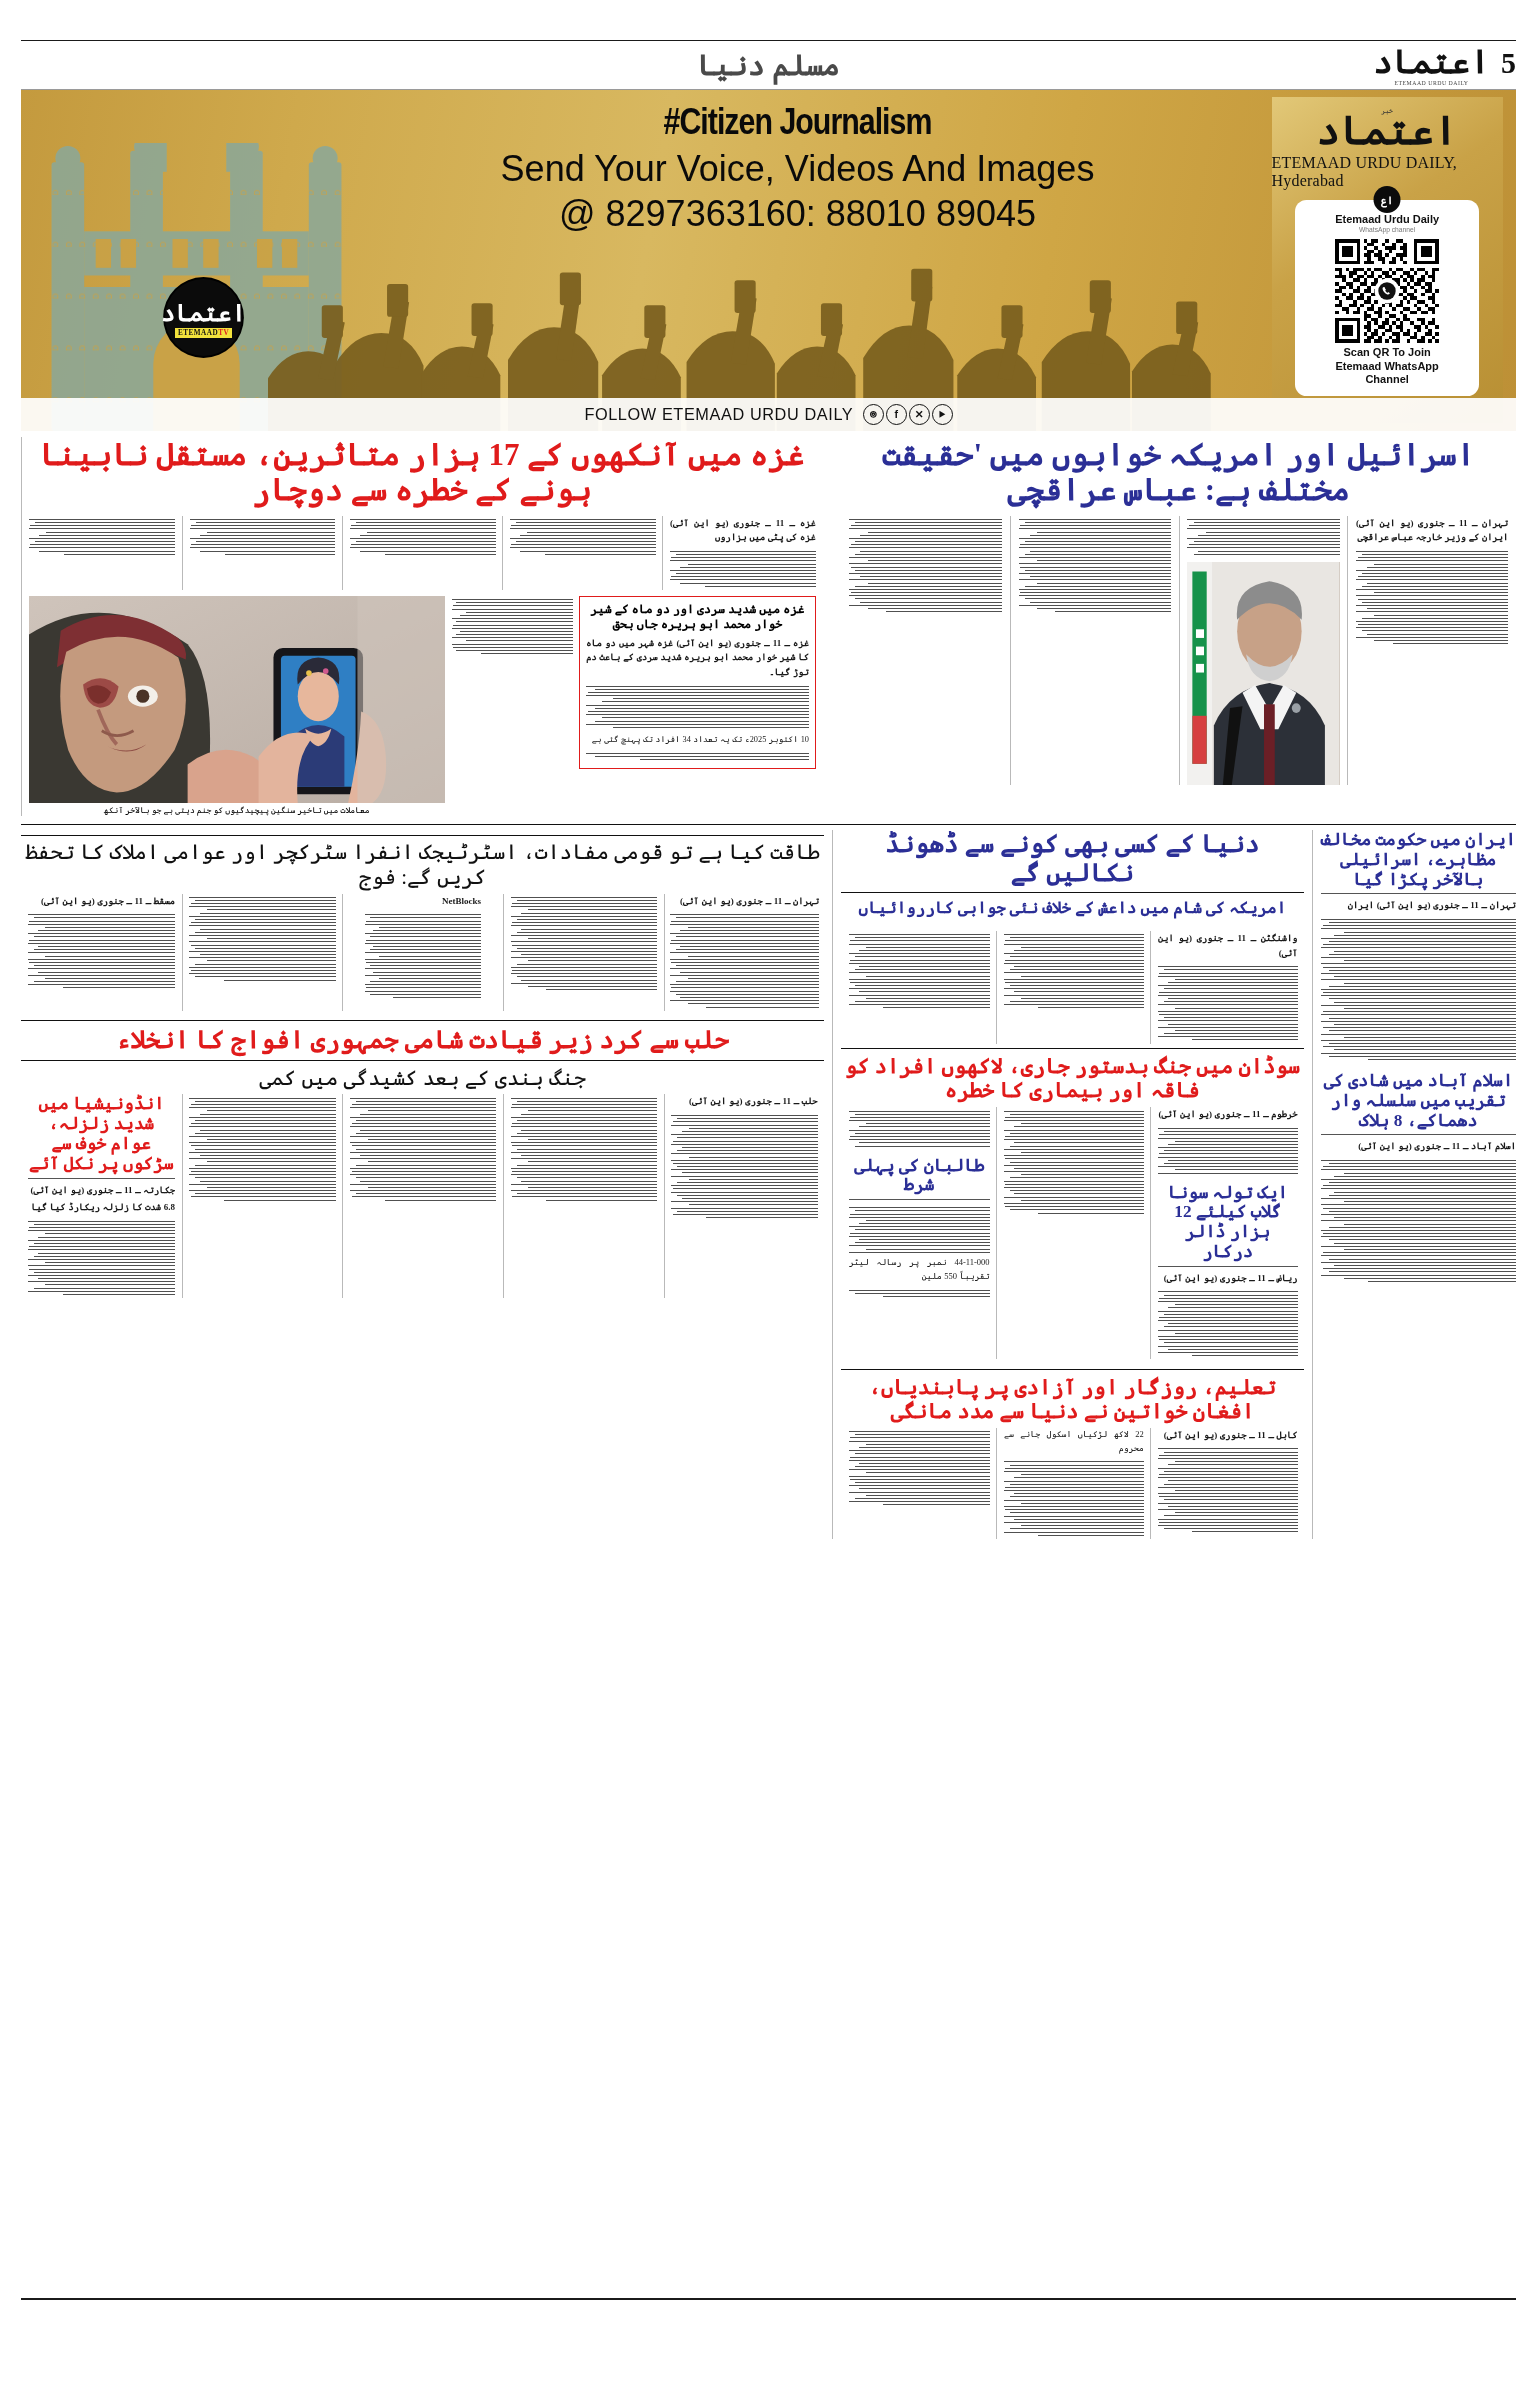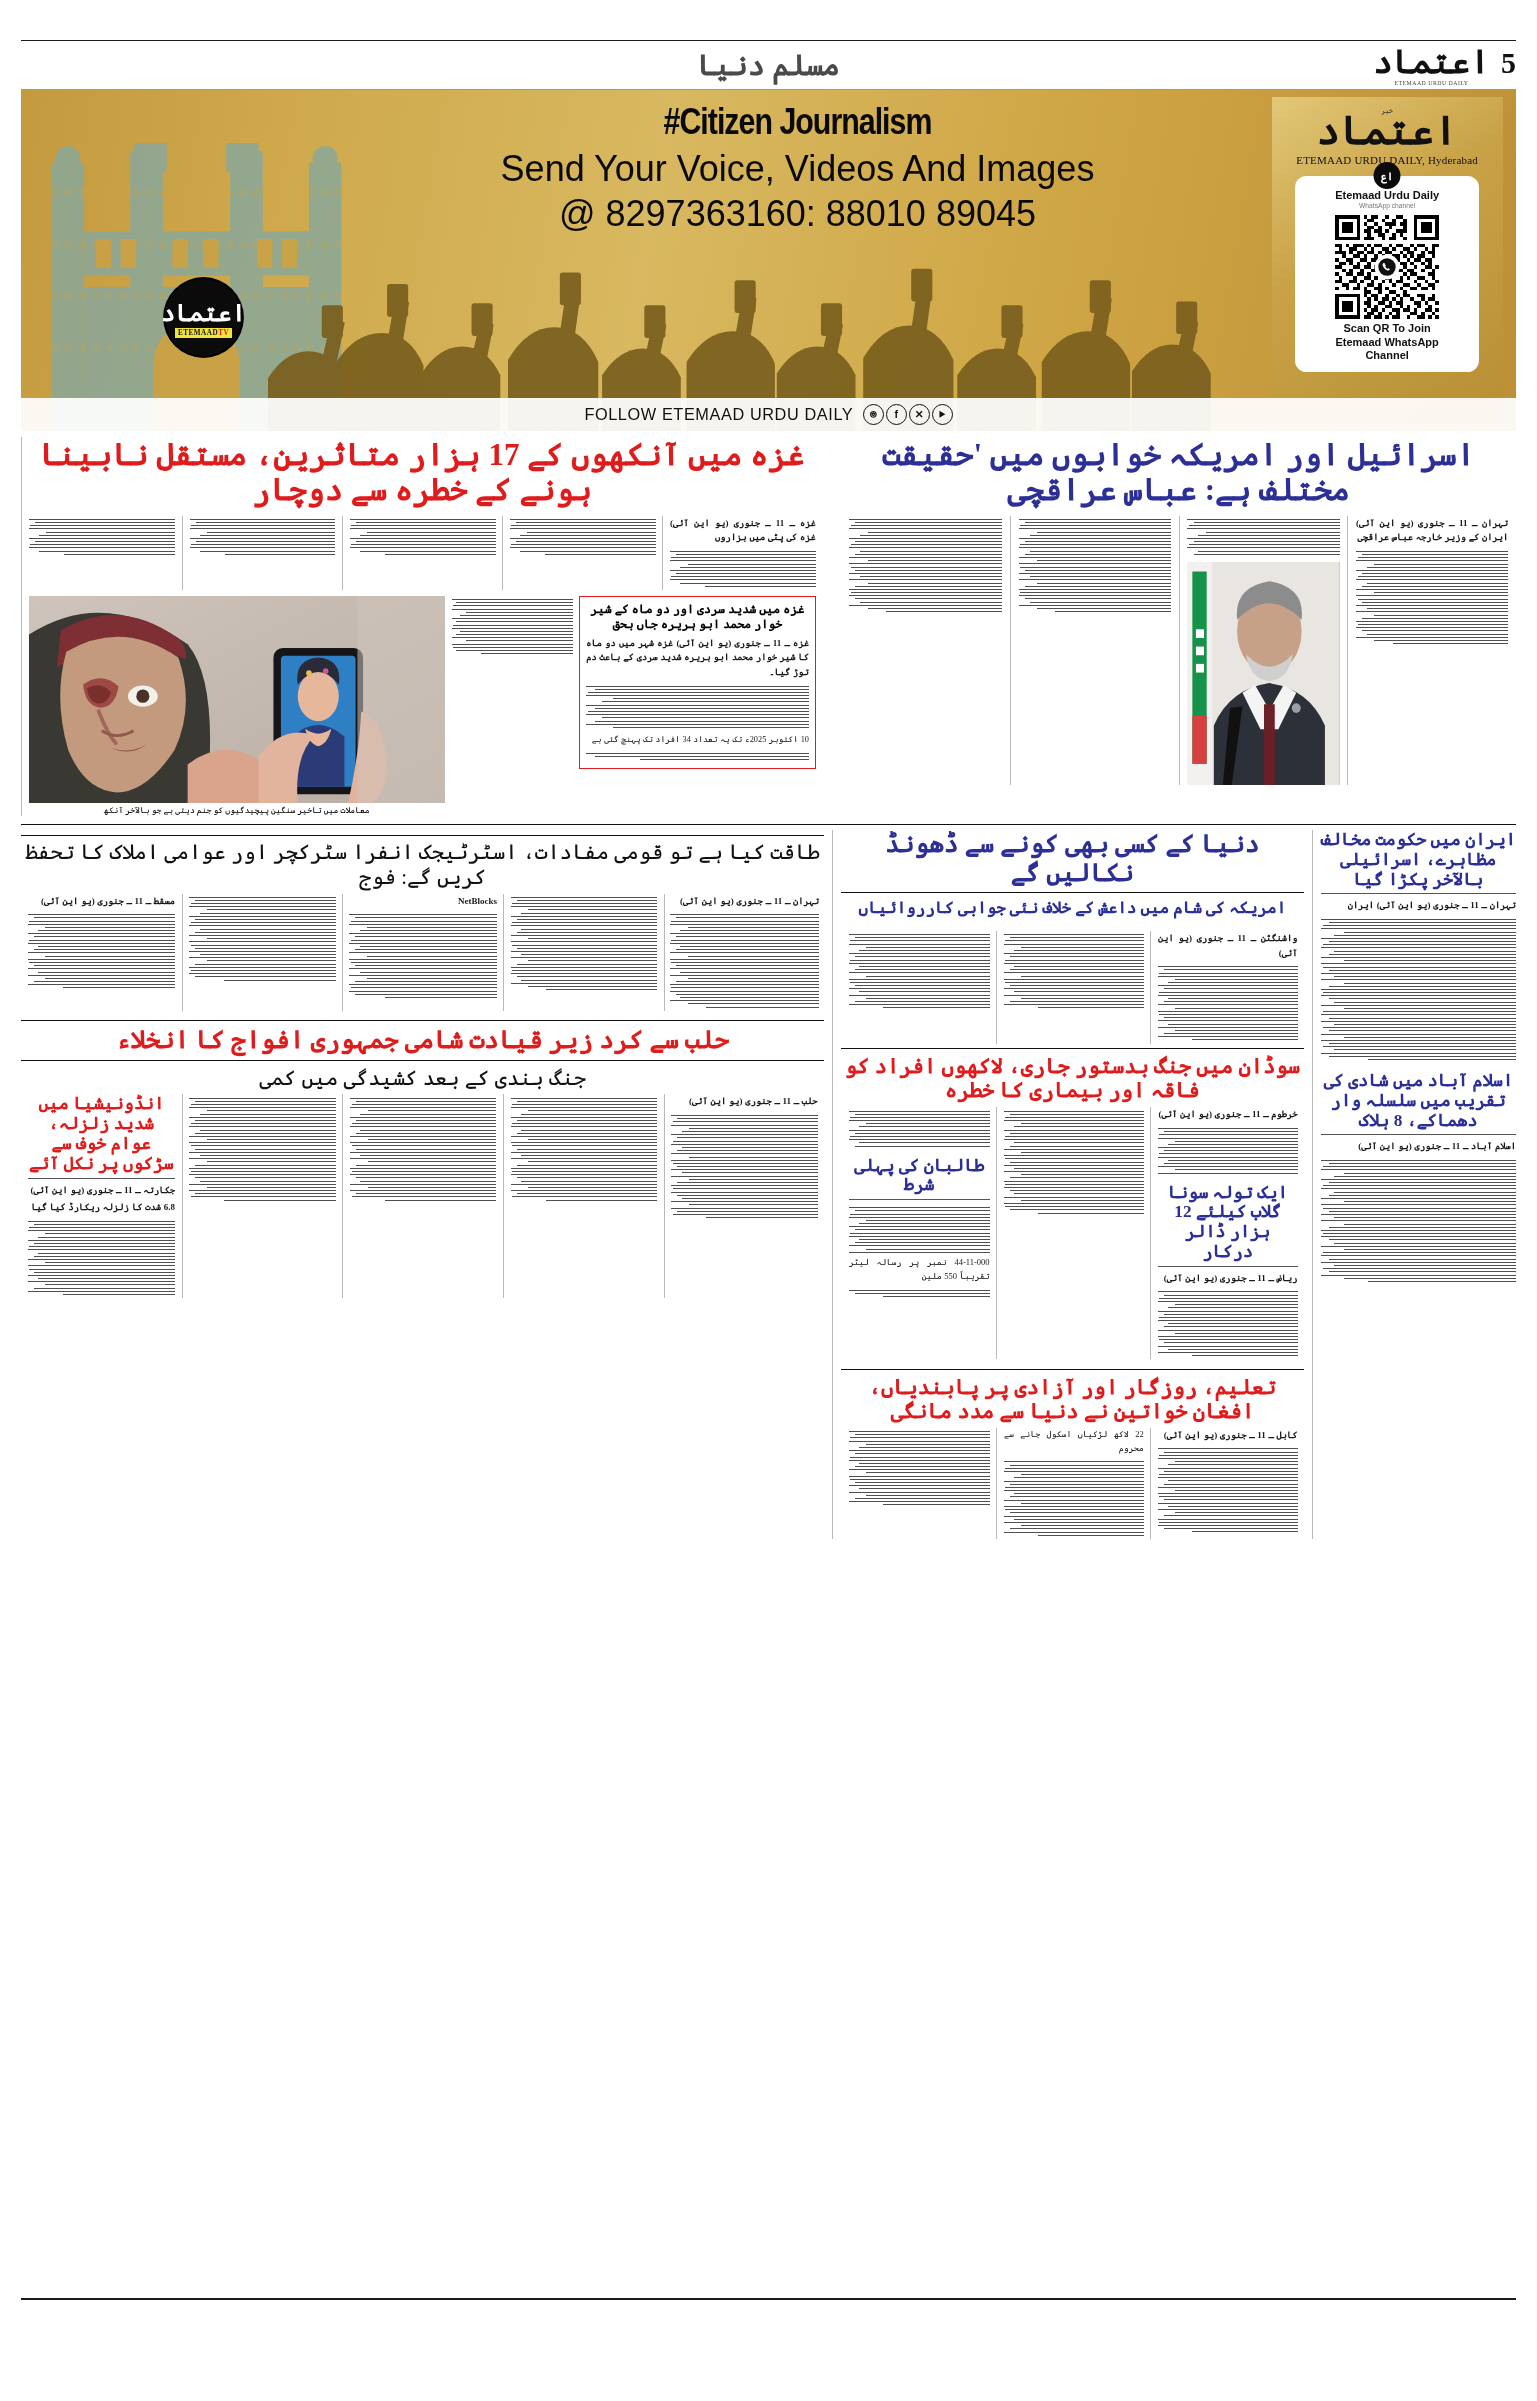--- a/index.html
+++ b/index.html
@@ -40,21 +40,21 @@
   .bt1{font-family:"Liberation Sans",sans-serif;font-weight:bold;font-size:37px;color:#0a0a0a;
     letter-spacing:-1.2px;transform:scaleX(.82);transform-origin:center;line-height:1.05;}
   .bt2{font-family:"Liberation Sans",sans-serif;font-size:36px;color:#0a0a0a;margin-top:5.8px;line-height:1.15;}
   .bt3{font-family:"Liberation Sans",sans-serif;font-size:36px;color:#0a0a0a;margin-top:3.8px;line-height:1.15;}
 
   .qr-panel{position:absolute;right:13.4px;top:7.7px;width:231px;bottom:7.7px;
     background:linear-gradient(145deg,#e2c878 0%,#c9a247 40%,#b88f33 100%);
     display:flex;flex-direction:column;align-items:center;padding-top:9.6px;box-sizing:border-box;}
   .qr-ar{font-size:40px;font-weight:bold;color:#111;line-height:1;}
   .qr-smallar{font-size:6.7px;color:#333;margin-bottom:-3.8px;}
-  .qr-name{font-family:"Liberation Serif",serif;font-size:11px;color:#111;margin-top:2.9px;letter-spacing:0.2px;direction:ltr;}
+  .qr-name{font-family:"Liberation Serif",serif;font-size:16px;color:#111;margin-top:2.9px;letter-spacing:0.2px;direction:ltr;}
   .qr-card{margin-top:9.6px;background:#fff;border-radius:11.5px;width:173px;padding:7.7px 5.8px 5.8px;
     display:flex;flex-direction:column;align-items:center;position:relative;}
   .qr-dot{position:absolute;top:-13.4px;left:50%;transform:translateX(-50%);width:27px;height:27px;
     border-radius:50%;background:#0b0b0b;color:#fff;font-size:10.6px;font-weight:bold;
     display:flex;align-items:center;justify-content:center;}
   .qr-card-t1{font-family:"Liberation Sans",sans-serif;font-size:11px;font-weight:bold;color:#111;margin-top:5.8px;direction:ltr;}
   .qr-card-t2{font-family:"Liberation Sans",sans-serif;font-size:6.7px;color:#777;direction:ltr;margin-top:1px;}
   .qr-img{width:104px;height:104px;margin:5.8px 0 2.9px;position:relative;}
   .qr-wa{position:absolute;left:50%;top:50%;transform:translate(-50%,-50%);width:25px;height:25px;
     border-radius:50%;background:#fff;display:flex;align-items:center;justify-content:center;}
@@ -1299,21 +1299,21 @@
                 <div class="fakeline s1"></div>
                 <div class="fakeline s4"></div>
               <div class="fakeline s1"></div>
                 <div class="fakeline s2"></div>
                 <div class="fakeline s6"></div>
               <div class="fakeline s1"></div>
                 <div class="fakeline s3"></div>
                 <div class="fakeline s5"></div>
             </div>
           </div>
-          <div class="col vline" style="width:161px;padding:0 6px;">
+          <div class="col vline" style="width:161px;padding:0 22px;">
             <div class="body-txt" style="font-weight:bold;">
                 <p>NetBlocks</p>
               </div>
             <div class="fakeblock">
               <div class="fakeline s1"></div>
                 <div class="fakeline s2"></div>
                 <div class="fakeline s4"></div>
               <div class="fakeline s1"></div>
                 <div class="fakeline s3"></div>
                 <div class="fakeline s6"></div>

